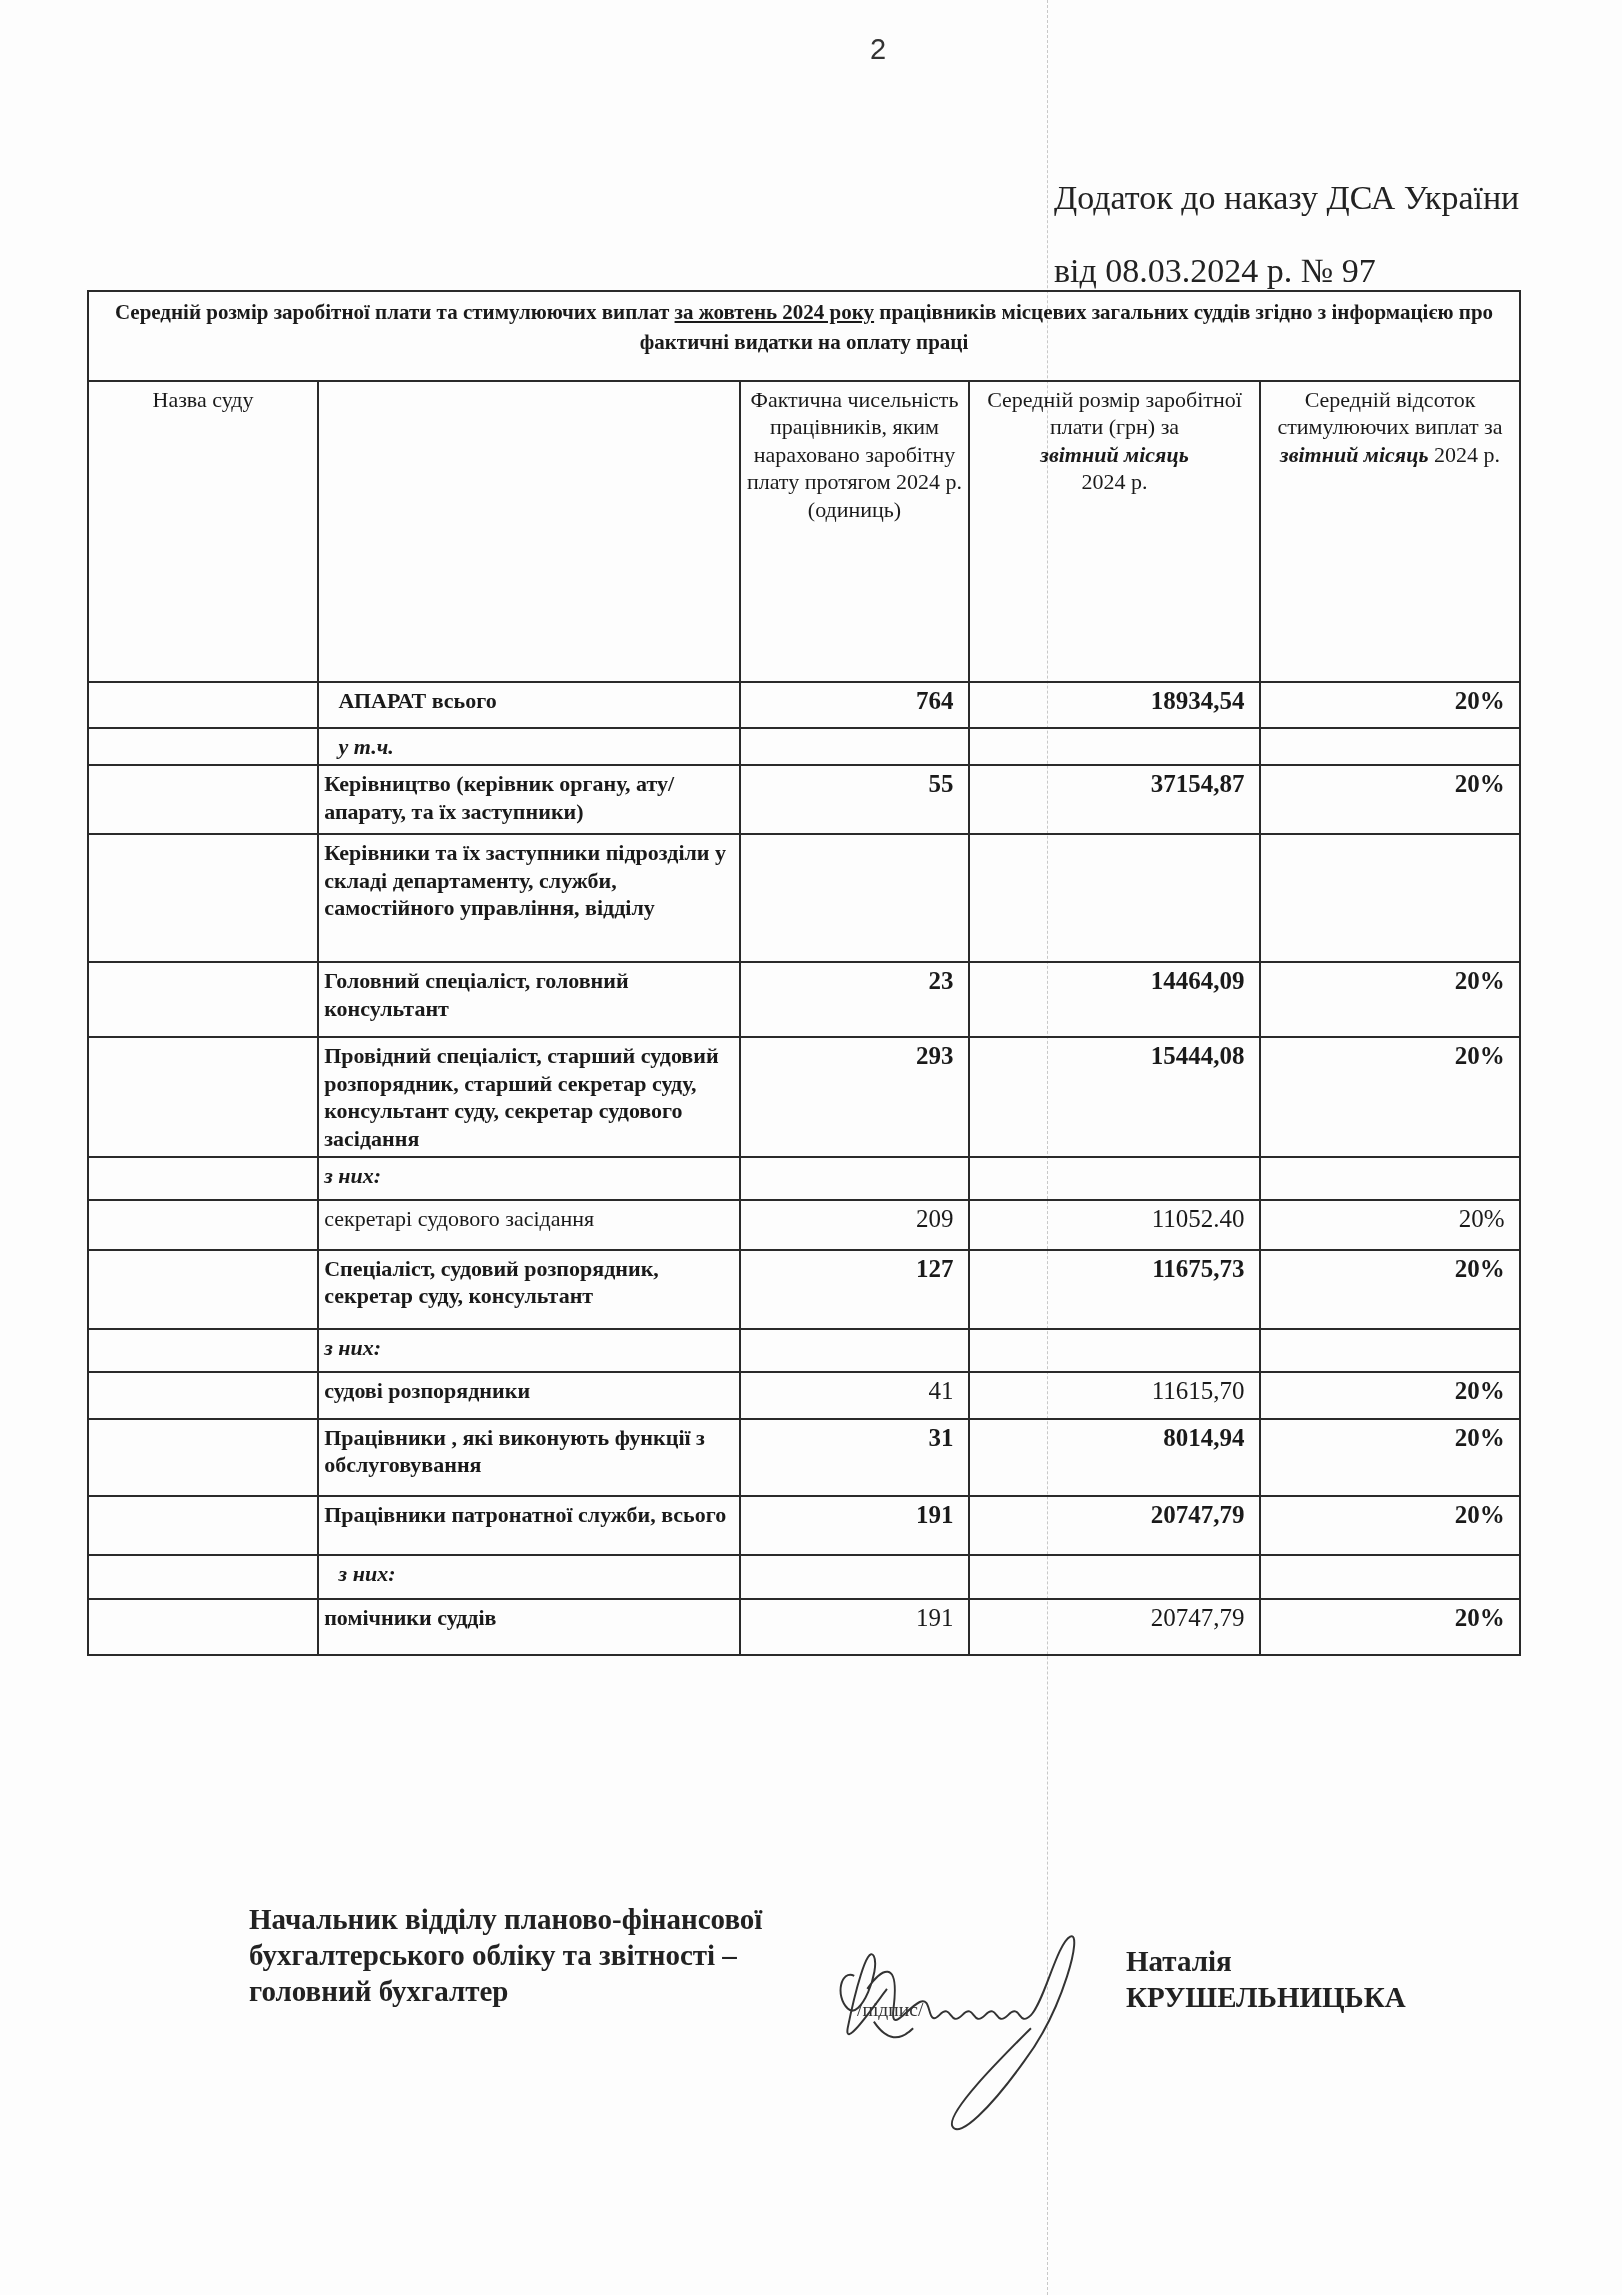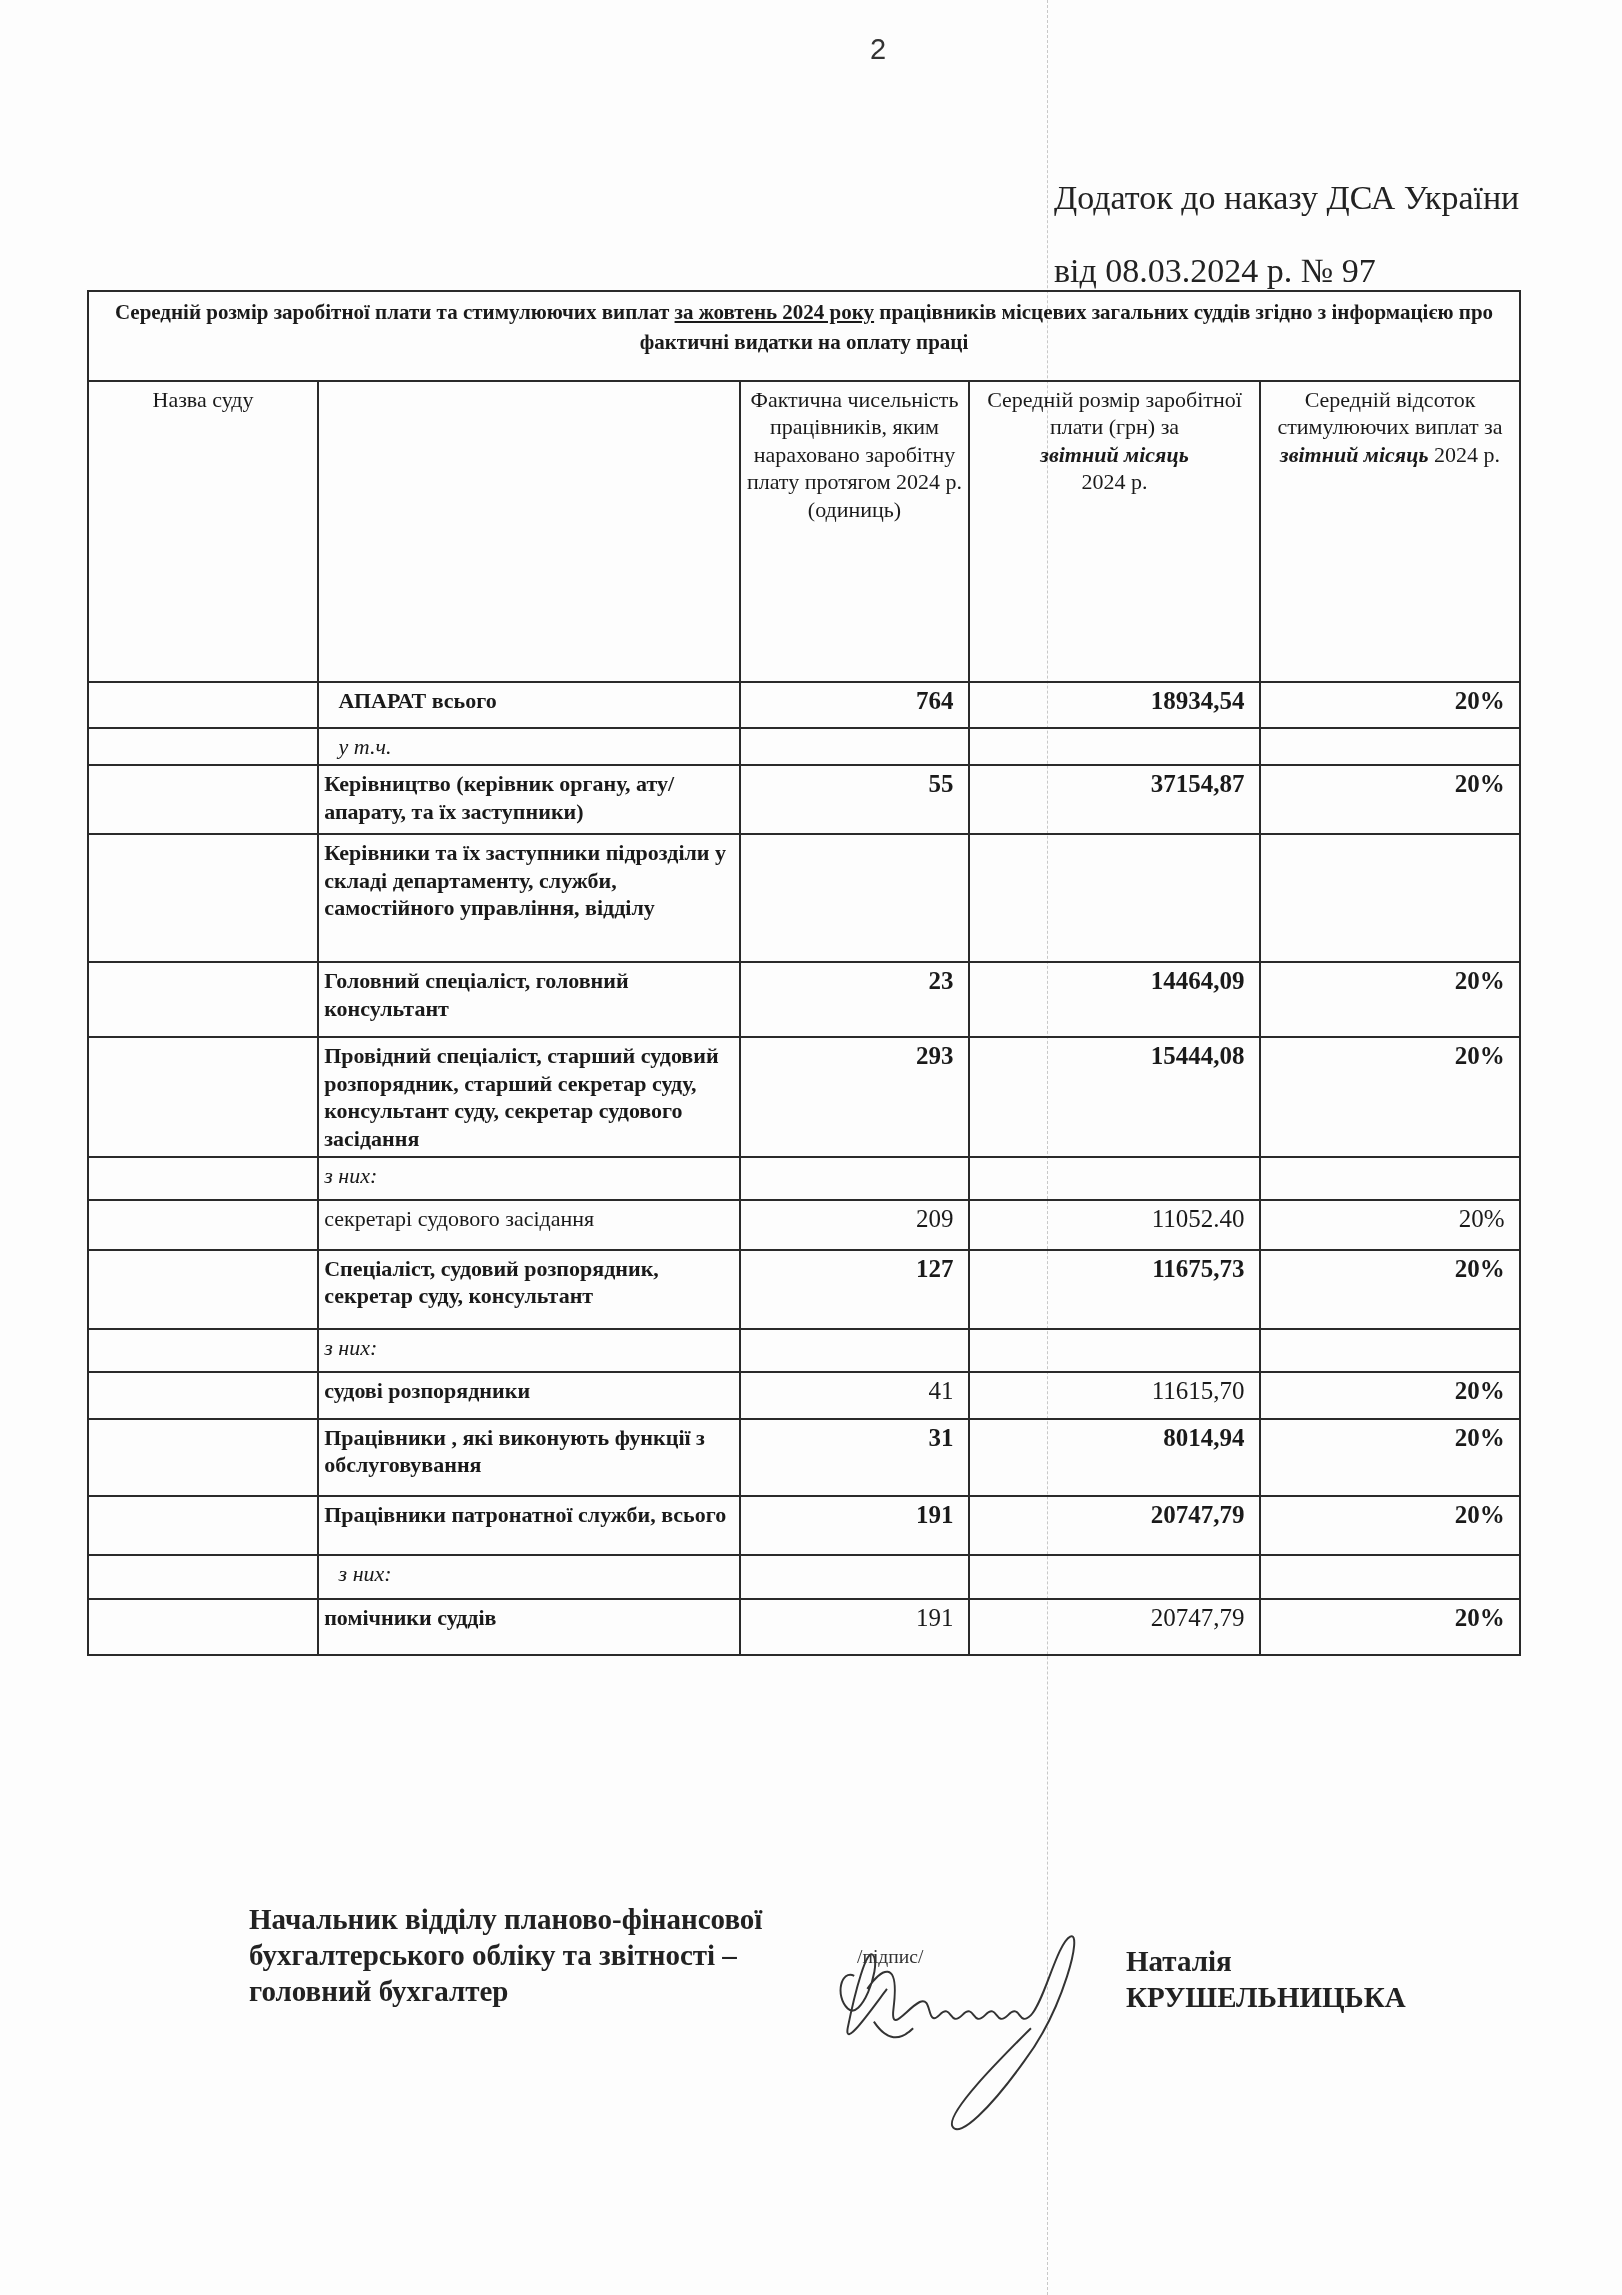--- a/index.html
+++ b/index.html
@@ -30,35 +30,35 @@
     font-size: 22px; line-height: 27.5px;
   }
   .title-cell {
     text-align: center; font-weight: bold; font-size: 21px !important; line-height: 30px !important;
     height: 79px; padding-top: 5.2px !important;
   }
   .title-cell .u { text-decoration: underline; }
   .hdr td { height: 291px; text-align: center; font-size: 21px; line-height: 28px; }
   .lbl { font-weight: bold; text-align: left; }
   .lbl.plain { font-weight: normal; }
-  .lbl.italic { font-style: italic; font-weight: normal; margin-top: 46px; }
+  .lbl.italic { font-style: italic; font-weight: bold; margin-top: 46px; }
   .lbl.indent { padding-left: 19.6px !important; }
   .num { text-align: right; font-weight: bold; font-size: 25px !important; padding-right: 14.4px !important; }
   .num.plain { font-weight: normal; }
   .it { font-style: italic; font-weight: bold; }
 
   .sig-left {
     position: absolute; left: 242px; top: 1901px; font-size: 29px; line-height: 36px;
     font-weight: bold; color: #222; margin-left: 7px;
   }
   .sig-mark {
     position: absolute; left: 828px; top: 1930px; width: 275px; height: 216px;
   }
   .sig-caption {
-    position: absolute; left: 857px; top: 1946px; font-size: 19.6px; color: #333;
+    position: absolute; left: 857px; top: 1999px; font-size: 19.6px; color: #333;
   }
   .sig-name {
     position: absolute; left: 1126px; top: 1943px; font-size: 29px; line-height: 36px;
     font-weight: bold; color: #222;
   }
 </style>
 </head>
 <body>
 
 <div class="fold-line"></div>

